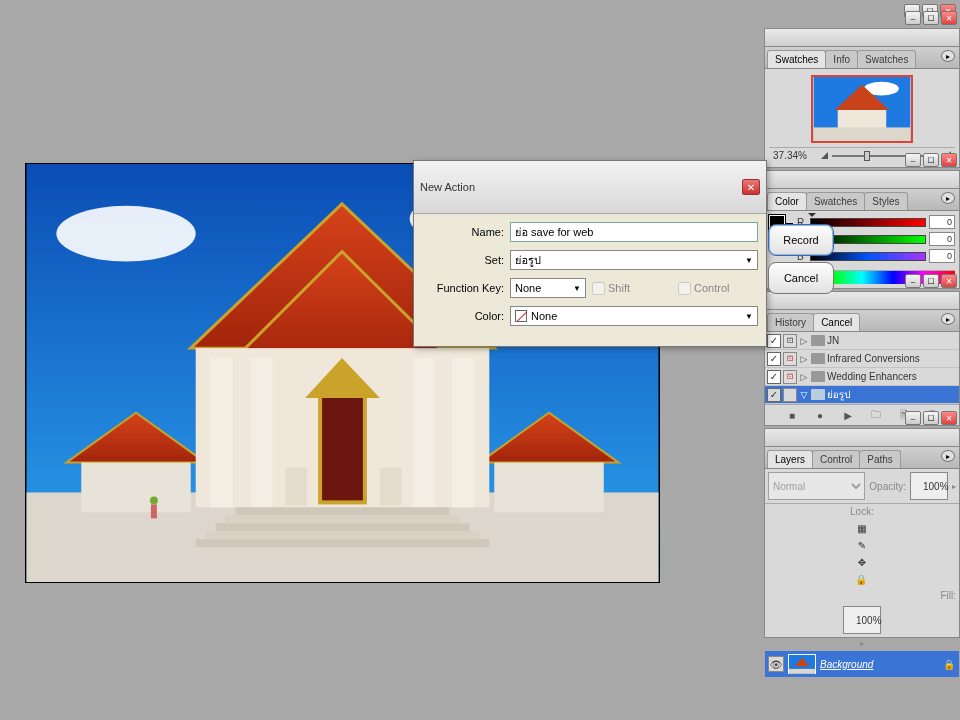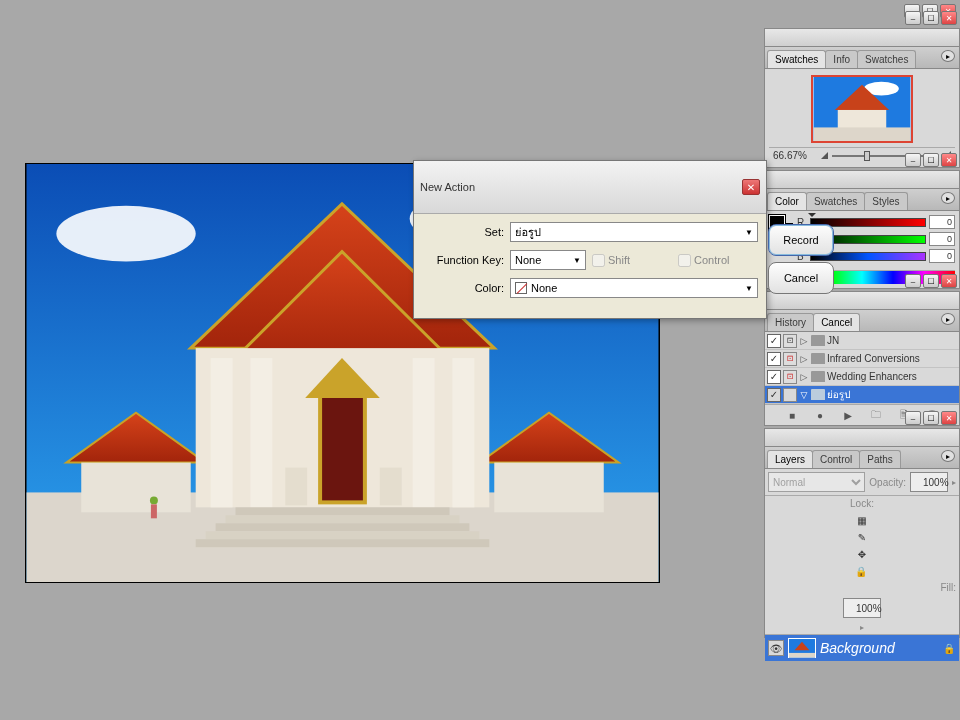--- a/index.html
+++ b/index.html
@@ -61,28 +61,28 @@
 .action-row .exp { width: 10px; color: #555; font-size: 9px; text-align: center; }
 .action-row .folder { width: 14px; height: 11px; background: #999; border-radius: 1px 1px 0 0; }
 .action-row .name { font-size: 10px; }
 .action-row.selected { background: #3a75d6; color: #fff; }
 .action-row.selected .name { color: #fff; }
 .action-footer { display: flex; justify-content: center; gap: 14px; padding: 3px 4px; border-top: 1px solid #aaa; }
 .action-footer .ic { width: 14px; height: 14px; display: flex; align-items: center; justify-content: center; font-size: 10px; color: #555; cursor: pointer; }
 
 
 .layer-opts { display: flex; align-items: center; gap: 4px; padding: 3px; border-bottom: 1px solid #aaa; }
-.layer-opts select, .opval { font-size: 10px; height: 20px; border: 1px solid #888; background: #eee; }
+.layer-opts select, .opval { font-size: 10px; height: 28px; border: 1px solid #888; background: #eee; }
 .opval { width: 38px; text-align: right; padding: 0 12px; display: flex; align-items: center; }
 .lock-row { display: flex; align-items: center; gap: 5px; padding: 2px 3px; border-bottom: 1px solid #aaa; font-size: 10px; flex-direction: column; }
 .lock-ic { width: 12px; height: 12px; display: flex; align-items: center; justify-content: center; }
 .layer-item { display: flex; align-items: center; height: 26px; background: #3a75d6; color: #fff; padding: 0 3px; gap: 4px; }
 .eye { width: 16px; height: 16px; background: #d9d9d9; border: 1px solid #888; display: flex; align-items: center; justify-content: center; font-size: 10px; color: #333; }
 .layer-thumb { width: 28px; height: 20px; border: 1px solid #fff; background: #fff; }
-.layer-name { font-size: 14px; font-style: italic; }
+.layer-name { font-size: 10px; font-style: italic; text-decoration: underline; }
 .layer-lock { margin-left: auto; font-size: 10px; }
 
 
 .app-ctrls { position: absolute; right: 4px; top: 4px; display: flex; gap: 2px; }
 
 
 .dialog { position: absolute; left: 413px; top: 160px; width: 354px; background: #ece9d8; border: 1px solid #777; box-shadow: 2px 2px 6px rgba(0,0,0,.3); font-size: 11px; }
 .dialog-title { background: linear-gradient(#f3f3f3,#d8d8d8); padding: 18px 6px; font-size: 11px; color: #333; display: flex; align-items: center; border-bottom: 1px solid #aaa; }
 .dialog-close { margin-left: auto; width: 18px; height: 16px; background: linear-gradient(#e77,#c33); border: 1px solid #933; border-radius: 2px; color: #fff; font-size: 10px; display: flex; align-items: center; justify-content: center; cursor: pointer; }
 .dialog-body { display: flex; padding: 8px 10px 12px; gap: 10px; }
@@ -188,21 +188,21 @@
       <div class="nav-thumb">
         <svg viewBox="0 0 100 66">
             <rect width="100" height="66" fill="#1e7ae0"></rect>
             <ellipse cx="70" cy="12" rx="18" ry="7" fill="#fff"></ellipse>
             <polygon points="50,8 78,34 22,34" fill="#c8421a"></polygon>
             <rect x="25" y="34" width="50" height="24" fill="#eee7da"></rect>
             <rect x="0" y="52" width="100" height="14" fill="#ddd6ca"></rect>
           </svg>
       </div>
       <div class="nav-footer">
-        <span class="nav-zoom">66.67%</span>
+        <span class="nav-zoom">37.34%</span>
         <div class="nav-slider">
           <div class="tri small"></div>
           <div class="track">
               <div class="thumb"></div>
             </div>
           <div class="tri big"></div>
         </div>
       </div>
     </div>
   </div>
@@ -359,20 +359,24 @@
 </div>
 
 <div class="dialog">
   <div class="dialog-title">
     <span>New Action</span>
     <div class="dialog-close">✕</div>
   </div>
   <div class="dialog-body">
     <div class="dialog-form">
       <div class="form-row">
+        <label>Name:</label>
+        <input type="text" value="ย่อ save for web" style="">
+      </div>
+      <div class="form-row">
         <label>Set:</label>
         <div class="select">
           <span>ย่อรูป</span>
           <span class="arrow">▼</span>
         </div>
       </div>
       <div class="form-row">
         <label>Function Key:</label>
         <div class="select short">
           <span>None</span>

